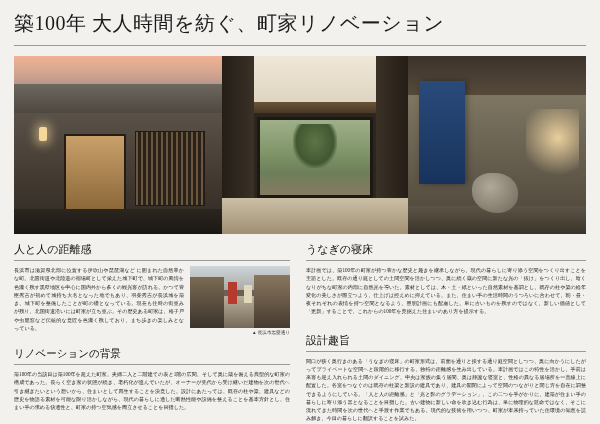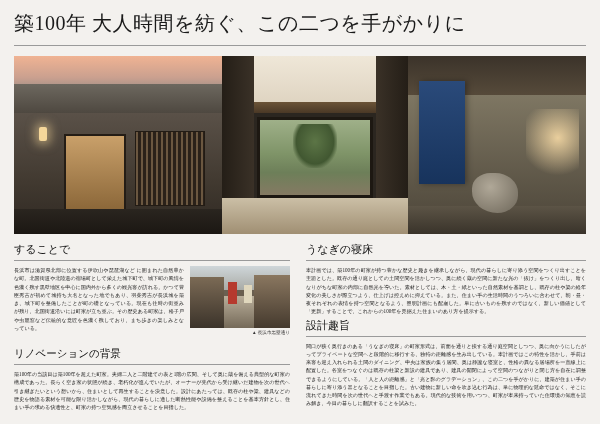--- a/index.html
+++ b/index.html
@@ -223,28 +223,28 @@
   .thumb-cap {
     font-size: 4.6px;
     color: #333;
     margin-top: 2px;
     text-align: right;
     font-family: "Liberation Serif", serif;
   }
   .below-left { margin-top: 6px; }
   .sec-head.small { font-size: 10.5px; }
   .gap-top { margin-top: 12px; }
-  .gap-top2 { margin-top: 2px; }
+  .gap-top2 { margin-top: 17px; }
 </style>
 </head>
 <body>
 
 <div class="page">
 
-  <div class="title">築100年 大人時間を紡ぐ、この二つを手がかりに</div>
+  <div class="title">築100年 大人時間を紡ぐ、町家リノベーション</div>
   <div class="title-rule"></div>
 
   <div class="hero">
     <div class="hero-cell hero-a">
       <div class="photoA">
         <div class="sky"></div>
           <div class="roof"></div>
           <div class="wall"></div>
         <div class="lamp"></div>
           <div class="door"></div>
@@ -269,21 +269,21 @@
         <div class="eaves"></div>
           <div class="light"></div>
         <div class="noren"></div>
           <div class="ground"></div>
           <div class="stone"></div>
       </div>
     </div>
   </div>
 
   <div class="col-left">
-    <div class="sec-head">することで</div>
+    <div class="sec-head">人と人の距離感</div>
     <div class="sec-rule"></div>
     <div class="left-flow">
       <div class="txt body-text">長浜市は滋賀県北部に位置する伊吹山や琵琶湖など に囲まれた自然豊かな町。北国街道や北陸道の宿場町として栄えた城下町で、城下町の風情を色濃く残す黒壁地区を中心に国内外から多くの観光客が訪れる。かつて豊臣秀吉が初めて城持ち大名となった地でもあり、羽柴秀吉が長浜城を築き、城下町を整備したことが町の礎となっている。現在も往時の街並みが残り、北国街道沿いには町家が立ち並ぶ。その歴史ある町家は、格子戸や虫籠窓など伝統的な意匠を色濃く残しており、まち歩きの楽しみとなっている。</div>
       <div>
         <div class="thumb">
           <div class="sky"></div>
             <div class="street"></div>
             <div class="bl"></div>
             <div class="br"></div>
           <div class="flag"></div>

